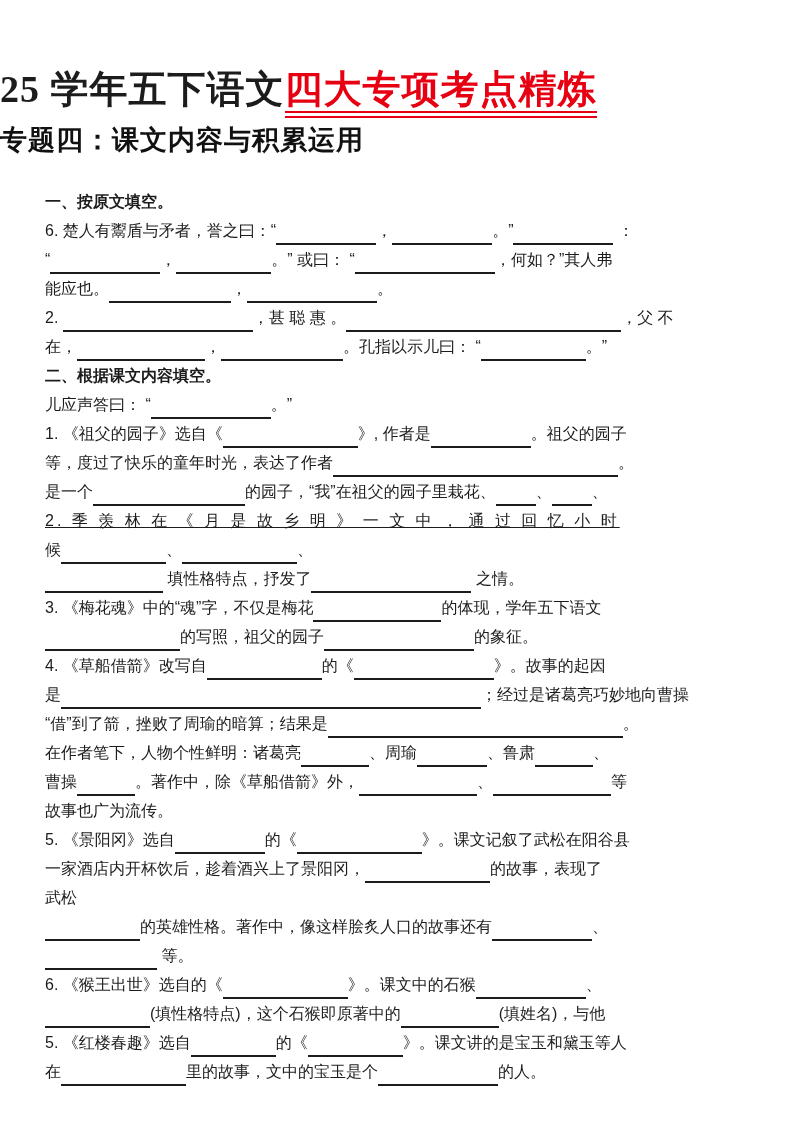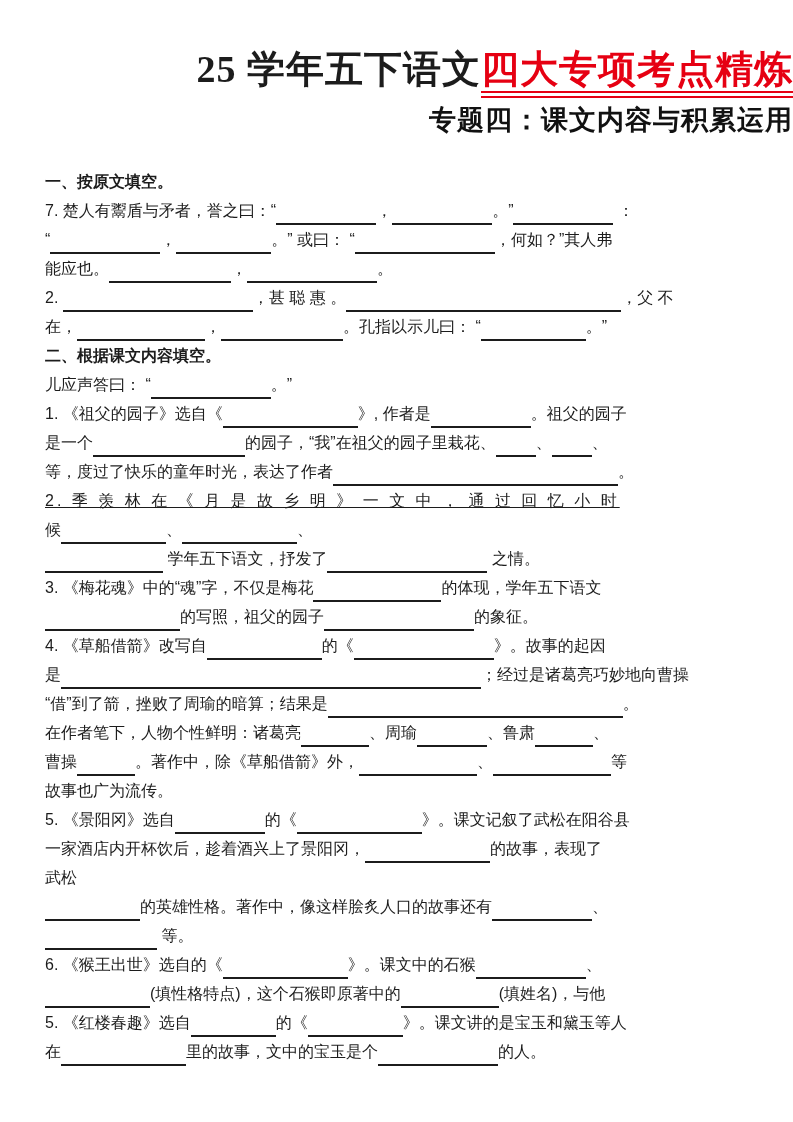--- a/index.html
+++ b/index.html
@@ -5,21 +5,21 @@
   html,body{margin:0;padding:0;background:#ffffff;}
   .page{
     position:relative;
     width:793px;height:1122px;
     margin:0 auto;
     background:#ffffff;
     overflow:hidden;
     font-family:"Liberation Sans","DejaVu Sans",sans-serif;
     color:var(--ink,#1c1c1c);
   }
-  .header{text-align:right;padding-top:44px;}
+  .header{text-align:left;padding-top:64px;}
   .title{
     font-family:"Liberation Serif","DejaVu Serif",serif;
     font-size:38px;font-weight:700;line-height:50px;
     letter-spacing:1px;white-space:nowrap;
   }
   .title-red{
     color:var(--red,#e60012);
     border-bottom:7px double var(--red,#e60012);
     padding-bottom:1px;
   }
@@ -50,33 +50,33 @@
 
 <div class="page">
   <div class="header">
     <div class="title">
       <span>25 学年五下语文</span><span class="title-red">四大专项考点精炼</span>
     </div>
     <div class="subtitle">专题四：课文内容与积累运用</div>
   </div>
   <div class="body">
       <div class="line head"><span class="txt">一、按原文填空。</span></div>
-      <div class="line"><span class="txt">7. 楚人有鬻盾与矛者，誉之曰：“</span><span class="blank" style="width: 100px;"></span><span class="txt">，</span><span class="blank" style="width: 100px;"></span><span class="txt">。”</span><span class="blank" style="width: 100px;"></span><span class="txt"> ：</span></div>
+      <div class="line"><span class="txt">6. 楚人有鬻盾与矛者，誉之曰：“</span><span class="blank" style="width: 100px;"></span><span class="txt">，</span><span class="blank" style="width: 100px;"></span><span class="txt">。”</span><span class="blank" style="width: 100px;"></span><span class="txt"> ：</span></div>
       <div class="line"><span class="txt">“</span><span class="blank" style="width: 110px;"></span><span class="txt">，</span><span class="blank" style="width: 95px;"></span><span class="txt">。” 或曰： “</span><span class="blank" style="width: 140px;"></span><span class="txt">，何如？”其人弗</span></div>
       <div class="line"><span class="txt">能应也。</span><span class="blank" style="width: 122px;"></span><span class="txt">，</span><span class="blank" style="width: 130px;"></span><span class="txt">。</span></div>
       <div class="line"><span class="txt">2. </span><span class="blank" style="width: 190px;"></span><span class="txt">，甚 聪 惠 。</span><span class="blank" style="width: 275px;"></span><span class="txt">，父 不</span></div>
       <div class="line"><span class="txt">在，</span><span class="blank" style="width: 128px;"></span><span class="txt">，</span><span class="blank" style="width: 122px;"></span><span class="txt">。孔指以示儿曰： “</span><span class="blank" style="width: 105px;"></span><span class="txt">。”</span></div>
       <div class="line head"><span class="txt">二、根据课文内容填空。</span></div>
       <div class="line"><span class="txt">儿应声答曰： “</span><span class="blank" style="width: 120px;"></span><span class="txt">。”</span></div>
       <div class="line"><span class="txt">1. 《祖父的园子》选自《</span><span class="blank" style="width: 135px;"></span><span class="txt">》, 作者是</span><span class="blank" style="width: 100px;"></span><span class="txt">。祖父的园子</span></div>
+      <div class="line"><span class="txt">等，度过了快乐的童年时光，表达了作者</span><span class="blank" style="width: 285px;"></span><span class="txt">。</span></div>
       <div class="line"><span class="txt">是一个</span><span class="blank" style="width: 152px;"></span><span class="txt">的园子，“我”在祖父的园子里栽花、</span><span class="blank" style="width: 40px;"></span><span class="txt">、</span><span class="blank" style="width: 40px;"></span><span class="txt">、</span></div>
-      <div class="line"><span class="txt">等，度过了快乐的童年时光，表达了作者</span><span class="blank" style="width: 285px;"></span><span class="txt">。</span></div>
       <div class="line spread"><span class="txt">2. 季 羡 林 在 《 月 是 故 乡 明 》 一 文 中 ， 通 过 回 忆 小 时</span></div>
       <div class="line"><span class="txt">候</span><span class="blank" style="width: 105px;"></span><span class="txt">、</span><span class="blank" style="width: 115px;"></span><span class="txt">、</span></div>
-      <div class="line"><span class="blank" style="width: 118px;"></span><span class="txt"> 学年五下语文，抒发了</span><span class="blank" style="width: 160px;"></span><span class="txt"> 之情。</span></div>
+      <div class="line"><span class="blank" style="width: 118px;"></span><span class="txt"> 填性格特点，抒发了</span><span class="blank" style="width: 160px;"></span><span class="txt"> 之情。</span></div>
       <div class="line"><span class="txt">3. 《梅花魂》中的“魂”字，不仅是梅花</span><span class="blank" style="width: 128px;"></span><span class="txt">的体现，学年五下语文</span></div>
       <div class="line"><span class="blank" style="width: 135px;"></span><span class="txt">的写照，祖父的园子</span><span class="blank" style="width: 150px;"></span><span class="txt">的象征。</span></div>
       <div class="line"><span class="txt">4. 《草船借箭》改写自</span><span class="blank" style="width: 115px;"></span><span class="txt">的《</span><span class="blank" style="width: 140px;"></span><span class="txt">》。故事的起因</span></div>
       <div class="line"><span class="txt">是</span><span class="blank" style="width: 420px;"></span><span class="txt">；经过是诸葛亮巧妙地向曹操</span></div>
       <div class="line"><span class="txt">“借”到了箭，挫败了周瑜的暗算；结果是</span><span class="blank" style="width: 295px;"></span><span class="txt">。</span></div>
       <div class="line"><span class="txt">在作者笔下，人物个性鲜明：诸葛亮</span><span class="blank" style="width: 68px;"></span><span class="txt">、周瑜</span><span class="blank" style="width: 70px;"></span><span class="txt">、鲁肃</span><span class="blank" style="width: 58px;"></span><span class="txt">、</span></div>
       <div class="line"><span class="txt">曹操</span><span class="blank" style="width: 58px;"></span><span class="txt">。著作中，除《草船借箭》外，</span><span class="blank" style="width: 118px;"></span><span class="txt">、</span><span class="blank" style="width: 118px;"></span><span class="txt">等</span></div>
       <div class="line"><span class="txt">故事也广为流传。</span></div>
       <div class="line"><span class="txt">5. 《景阳冈》选自</span><span class="blank" style="width: 90px;"></span><span class="txt">的《</span><span class="blank" style="width: 125px;"></span><span class="txt">》。课文记叙了武松在阳谷县</span></div>
       <div class="line"><span class="txt">一家酒店内开杯饮后，趁着酒兴上了景阳冈，</span><span class="blank" style="width: 125px;"></span><span class="txt">的故事，表现了</span></div>

